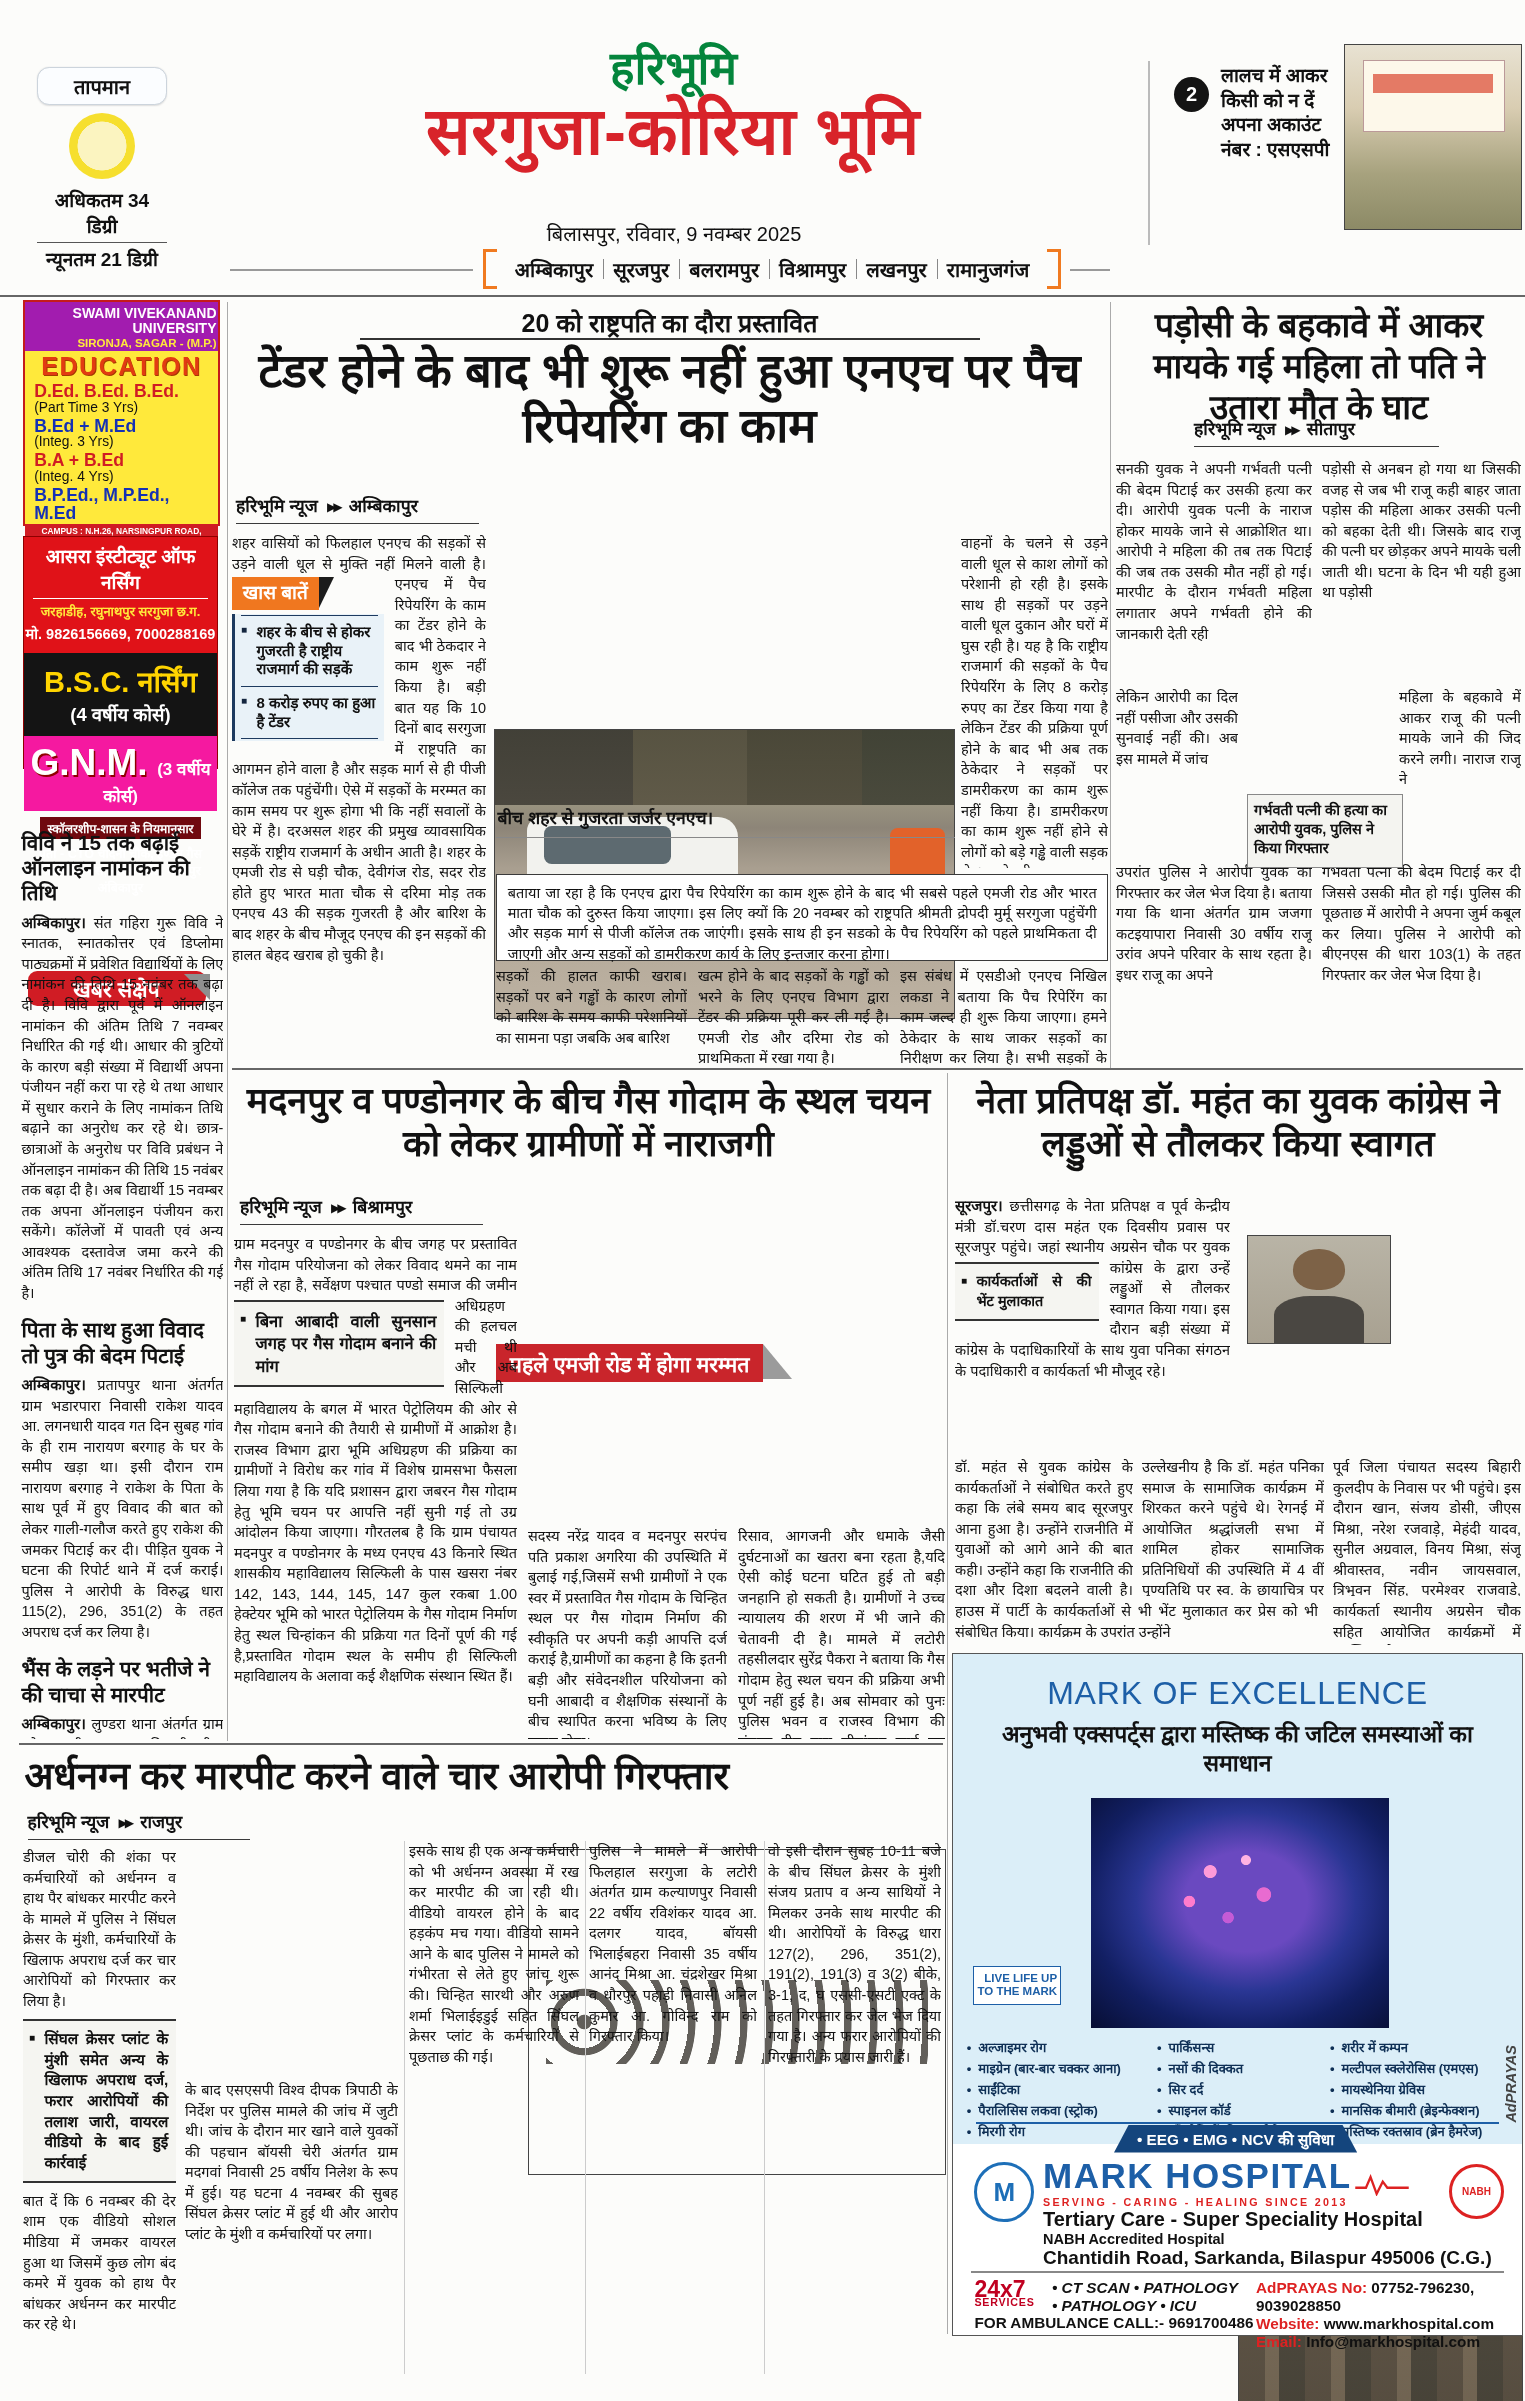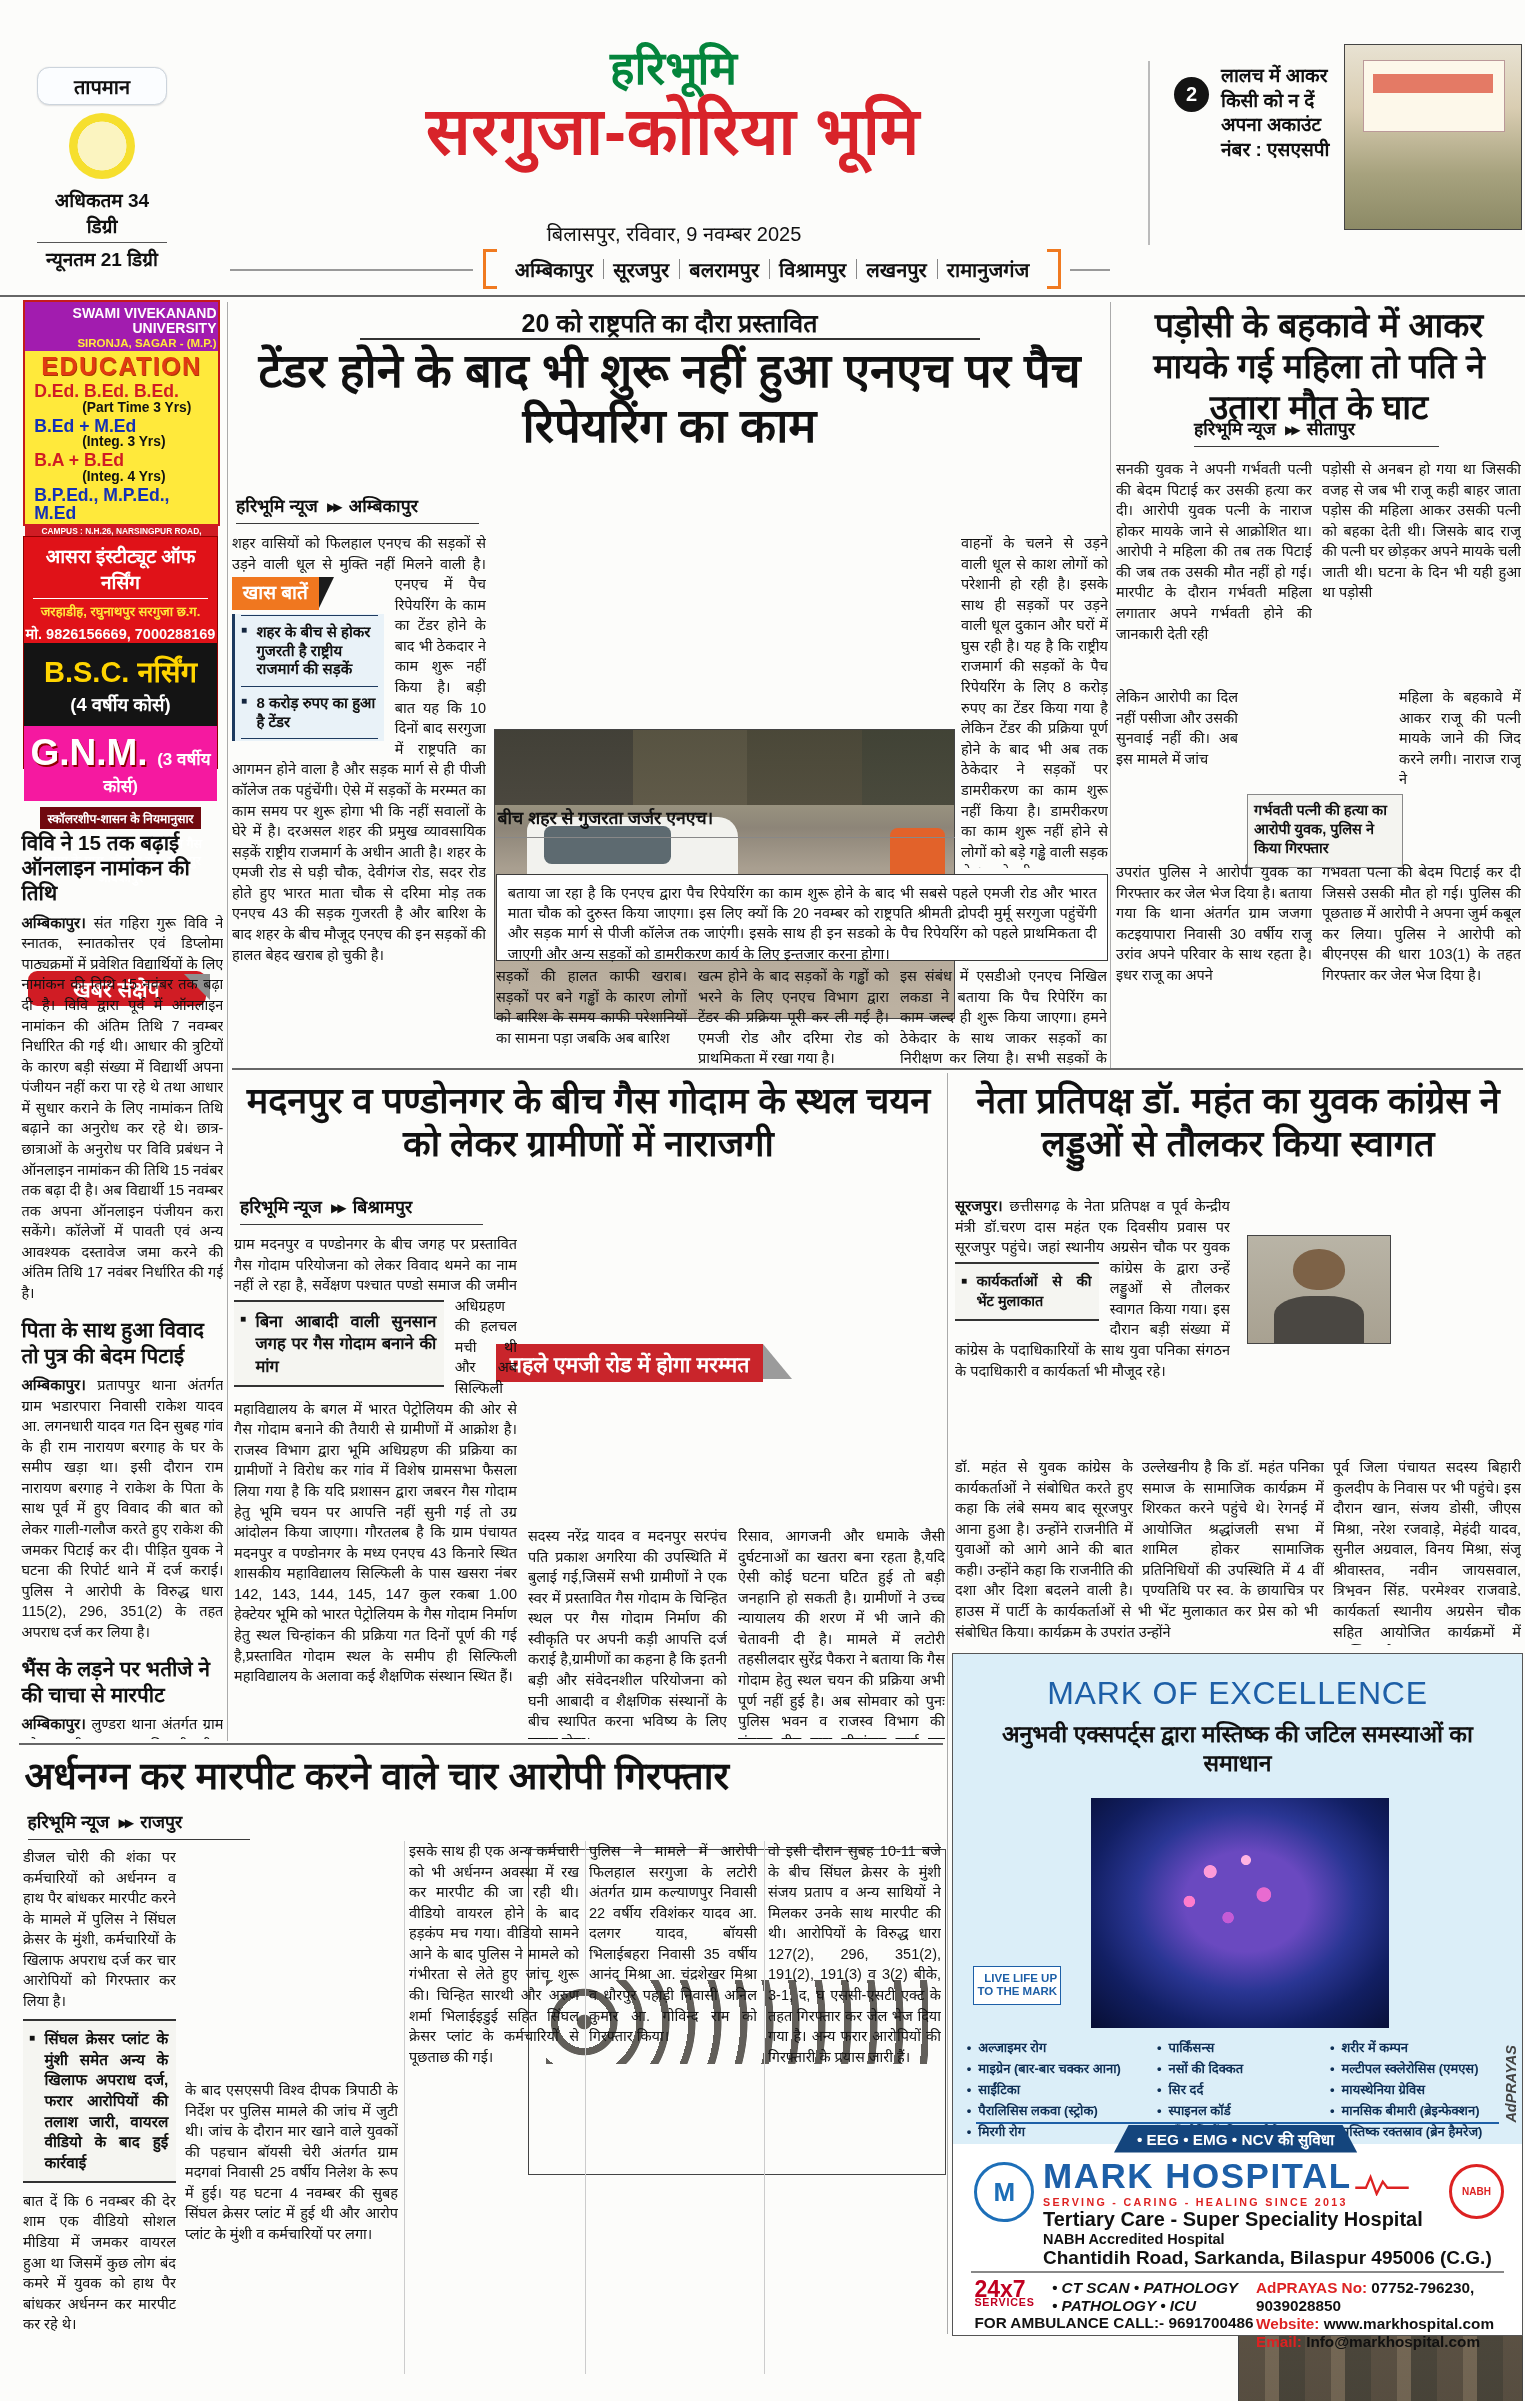--- a/index.html
+++ b/index.html
@@ -60,29 +60,29 @@
   .brief-h{font-size:20.7px;font-weight:bold;line-height:1.22;margin:13.8px 0 6.1px;}
   
   .adu{border:2.3px solid #c41b1b;background:#ffe93b;display:flex;flex-direction:column;}
   .adu-head{background:#a21caf;color:#fff;text-align:right;padding:3.8px 1.5px 2.3px;}
   .adu-nm{font-size:14px;font-weight:bold;line-height:1.1;}
   .adu-pl{color:#ffe93b;font-size:11.5px;font-weight:bold;}
   .adu-edu{text-align:center;font-size:25px;font-weight:bold;color:#e23b12;text-shadow:0.8px 0.8px 0 #a33b00;letter-spacing:1.5px;margin:1.5px 0 0;}
   .adu-item{padding:0.8px 9.2px;line-height:1.05;}
   .adu-t{font-size:17.6px;font-weight:bold;color:#d01c24;}
   .adu-t.blue{color:#1531b5;}
-  .adu-s{font-size:13.8px;font-weight:bold;color:#111;margin-left:48px;}
+  .adu-s{font-size:13.8px;font-weight:normal;color:#111;}
   .adu-campus{background:#d01c24;color:#fff;font-size:8.4px;font-weight:bold;text-align:center;padding:2.3px 1.5px;margin-top:auto;}
   .adu-city{background:#ffe93b;color:#7a1500;font-size:8.4px;font-weight:bold;text-align:center;padding:1.5px;}
   .adu-ph{background:#fff;font-size:14.5px;font-weight:bold;text-align:center;padding:1.5px;}
   
   .adn{background:#e01218;border:1.5px solid #8f0000;display:flex;flex-direction:column;}
   .adn-h{color:#fff;text-align:center;font-weight:bold;font-size:19px;padding:6.1px 3.1px 1.5px;}
   .adn-p{color:#ffe93b;text-align:center;font-weight:bold;font-size:13px;border-top:1.5px solid #fff;margin:1.5px 9.2px 3.1px;padding-top:3.1px;}
-  .adn-ph{color:#fff;text-align:center;font-weight:bold;font-size:14.5px;padding-bottom:0;}
+  .adn-ph{color:#fff;text-align:center;font-weight:bold;font-size:14.5px;padding-bottom:10px;}
   .adn-bsc{background:#141414;color:#ffd400;text-align:center;font-size:29px;font-weight:bold;padding:7.7px 0 0;}
   .adn-bsc small{display:block;color:#fff;font-size:18.4px;font-weight:bold;padding:1.5px 0 9.2px;}
   .adn-gnm{background:#f519a0;text-align:center;padding:6.1px 0 4.6px;}
   .adn-g{font-size:37px;font-weight:bold;color:#fff;text-shadow:1.5px 1.5px 0 #8f0000;display:inline;}
   .adn-gs{font-size:17px;color:#fff;font-weight:bold;display:inline;margin-left:6.1px;}
   .adn-note{display:block;width:max-content;max-width:92%;margin:6.1px auto;background:#70090f;color:#fff;font-weight:bold;font-size:12.2px;padding:2.3px 7.7px;}
   .adn-addr{color:#fff;font-weight:bold;font-size:12.6px;text-align:center;padding:0 7.7px 7.7px;}
   
   .adh{border:0.8px solid #555;background:#fff;}
   .adh-blue{background:#dbeef8;}

